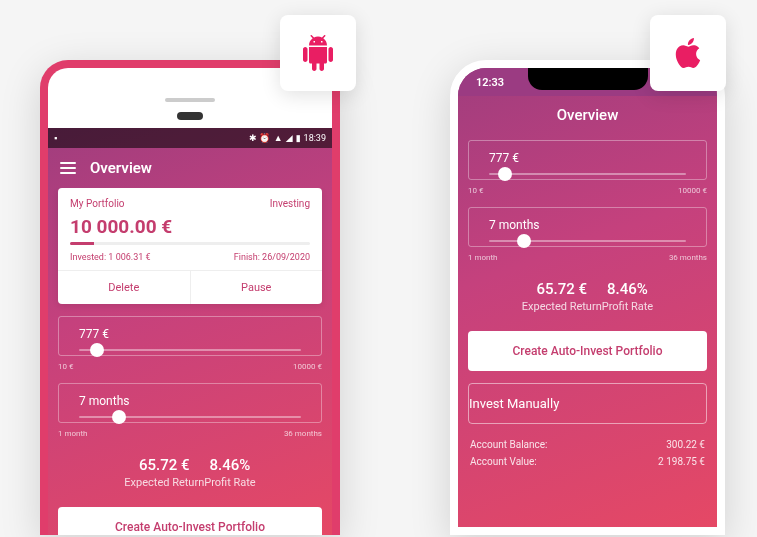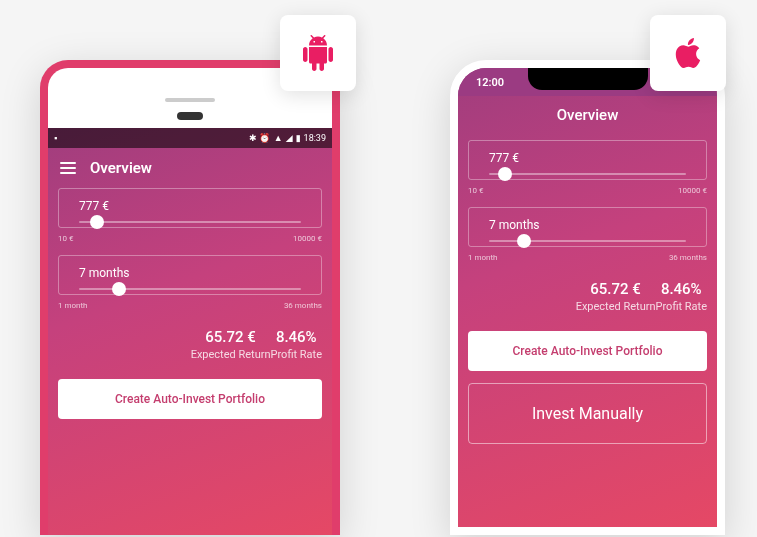--- a/index.html
+++ b/index.html
@@ -52,27 +52,27 @@
   .card-actions { display: flex; border-top: 1px solid #eee; margin: 0 -12px -10px; }
   .card-actions > div { flex: 1; text-align: center; padding: 10px 0; font-size: 11px; color: #c43d6e; cursor: pointer; }
   .card-actions > div:first-child { border-right: 1px solid #eee; }
 
   .slider-block { border: 1px solid rgba(255,255,255,0.35); border-radius: 3px; padding: 10px 20px 4px; position: relative; }
   .slider-val { font-size: 12px; margin-bottom: 8px; }
   .slider-track { position: relative; height: 2px; background: rgba(255,255,255,0.4); border-radius: 1px; }
   .slider-thumb { position: absolute; top: 50%; transform: translate(-50%,-50%); width: 14px; height: 14px; background: #fff; border-radius: 50%; cursor: pointer; }
   .slider-labels { display: flex; justify-content: space-between; font-size: 8px; color: rgba(255,255,255,0.7); margin-top: 6px; }
 
-  .stats-row { display: flex; justify-content: flex-end; padding: 6px 0; }
+  .stats-row { display: flex; justify-content: center; padding: 6px 0; }
   .stat { text-align: center; }
   .stat-val { font-size: 15px; font-weight: 500; }
   .stat-label { font-size: 11px; color: rgba(255,255,255,0.8); margin-top: 2px; }
 
   .cta-btn { background: #fff; color: #c43d6e; text-align: center; padding: 13px 0; border-radius: 4px; font-size: 12px; font-weight: 500; cursor: pointer; }
-  .ghost-btn { border: 1px solid rgba(255,255,255,0.5); text-align: center; padding: 20px 0; border-radius: 4px; font-size: 16px; cursor: pointer; }
+  .ghost-btn { border: 1px solid rgba(255,255,255,0.5); padding: 12px 0; border-radius: 4px; font-size: 13px; cursor: pointer; }
 
   .account-row { display: flex; justify-content: space-between; font-size: 10px; color: rgba(255,255,255,0.85); padding: 3px 2px; }
 </style>
 </head>
 <body>
 
 <div class="badge android">
   <svg viewBox="0 0 24 24" fill="#e91e63">
       <path d="M6 18c0 .55.45 1 1 1h1v3.5c0 .83.67 1.5 1.5 1.5s1.5-.67 1.5-1.5V19h2v3.5c0 .83.67 1.5 1.5 1.5s1.5-.67 1.5-1.5V19h1c.55 0 1-.45 1-1V8H6v10zM3.5 8C2.67 8 2 8.67 2 9.5v7c0 .83.67 1.5 1.5 1.5S5 17.33 5 16.5v-7C5 8.67 4.33 8 3.5 8zm17 0c-.83 0-1.5.67-1.5 1.5v7c0 .83.67 1.5 1.5 1.5s1.5-.67 1.5-1.5v-7c0-.83-.67-1.5-1.5-1.5zm-4.97-5.84l1.3-1.3c.2-.2.2-.51 0-.71-.2-.2-.51-.2-.71 0l-1.48 1.48C13.85 1.23 12.95 1 12 1c-.96 0-1.86.23-2.66.63L7.85.15c-.2-.2-.51-.2-.71 0-.2.2-.2.51 0 .71l1.31 1.31C6.97 3.26 6 5.01 6 7h12c0-1.99-.97-3.75-2.47-4.84zM10 5H9V4h1v1zm5 0h-1V4h1v1z"></path>
     </svg>
@@ -106,20 +106,38 @@
       </div>
       <div class="appbar">
         <div class="hamburger">
             <span></span>
             <span></span>
             <span></span>
           </div>
         <div class="appbar-title">Overview</div>
       </div>
       <div class="content">
+        <div class="card">
+          <div class="card-row">
+            <span>My Portfolio</span>
+            <span>Investing</span>
+          </div>
+          <div class="card-amount">10 000.00 €</div>
+          <div class="progress-bg">
+              <div class="progress-fill"></div>
+            </div>
+          <div class="card-meta">
+            <span>Invested: 1 006.31 €</span>
+            <span>Finish: 26/09/2020</span>
+          </div>
+          <div class="card-actions">
+            <div>Delete</div>
+            <div>Pause</div>
+          </div>
+        </div>
 
         <div>
           <div class="slider-block">
             <div class="slider-val">777 €</div>
             <div class="slider-track">
                 <div class="slider-thumb" style="left:8%"></div>
               </div>
           </div>
           <div class="slider-labels">
             <span>10 €</span>
@@ -155,21 +173,21 @@
       </div>
     </div>
   </div>
 </div>
 
 <div class="phone iphone">
   <div class="screen iphone-screen">
     <div class="app-bg">
       <div class="iphone-notch-row">
         <div class="iphone-notch"></div>
-        <span class="iphone-time">12:00</span>
+        <span class="iphone-time">12:33</span>
         <div class="iphone-status-right">
           <span>●●●</span>
           <span>⌃</span>
         </div>
       </div>
       <div class="iphone-title">Overview</div>
       <div class="content">
         <div>
           <div class="slider-block">
             <div class="slider-val">777 €</div>
@@ -203,16 +221,26 @@
           </div>
           <div class="stat">
             <div class="stat-val">8.46%</div>
             <div class="stat-label">Profit Rate</div>
           </div>
         </div>
 
         <div class="cta-btn">Create Auto-Invest Portfolio</div>
         <div class="ghost-btn">Invest Manually</div>
 
+        <div>
+          <div class="account-row">
+            <span>Account Balance:</span>
+            <span>300.22 €</span>
+          </div>
+          <div class="account-row">
+            <span>Account Value:</span>
+            <span>2 198.75 €</span>
+          </div>
+        </div>
       </div>
     </div>
   </div>
 </div>
 
 </body></html>

